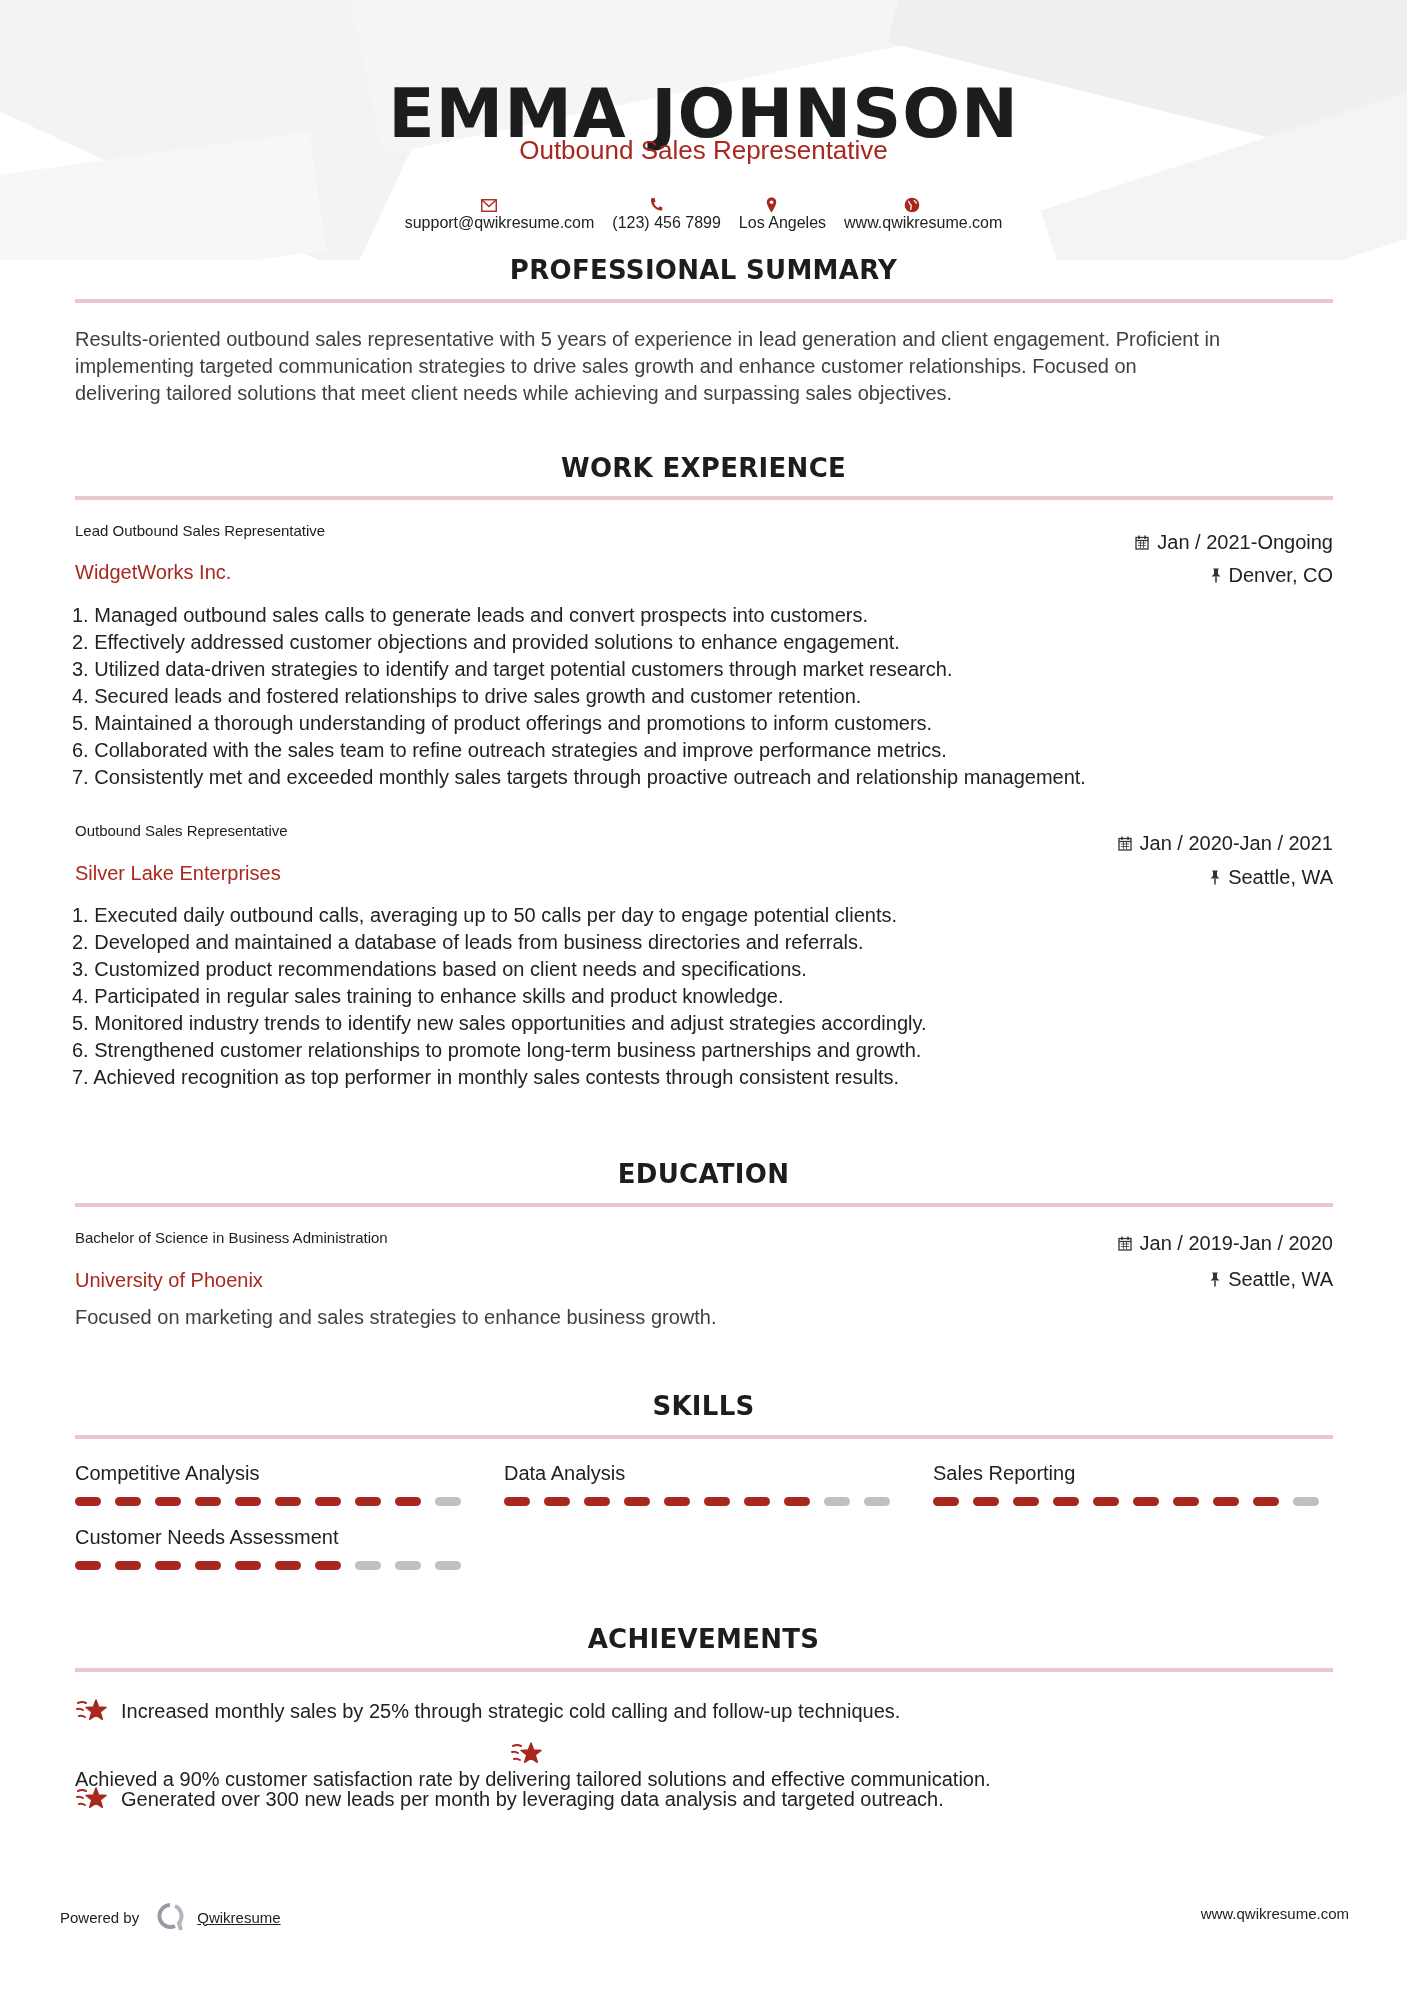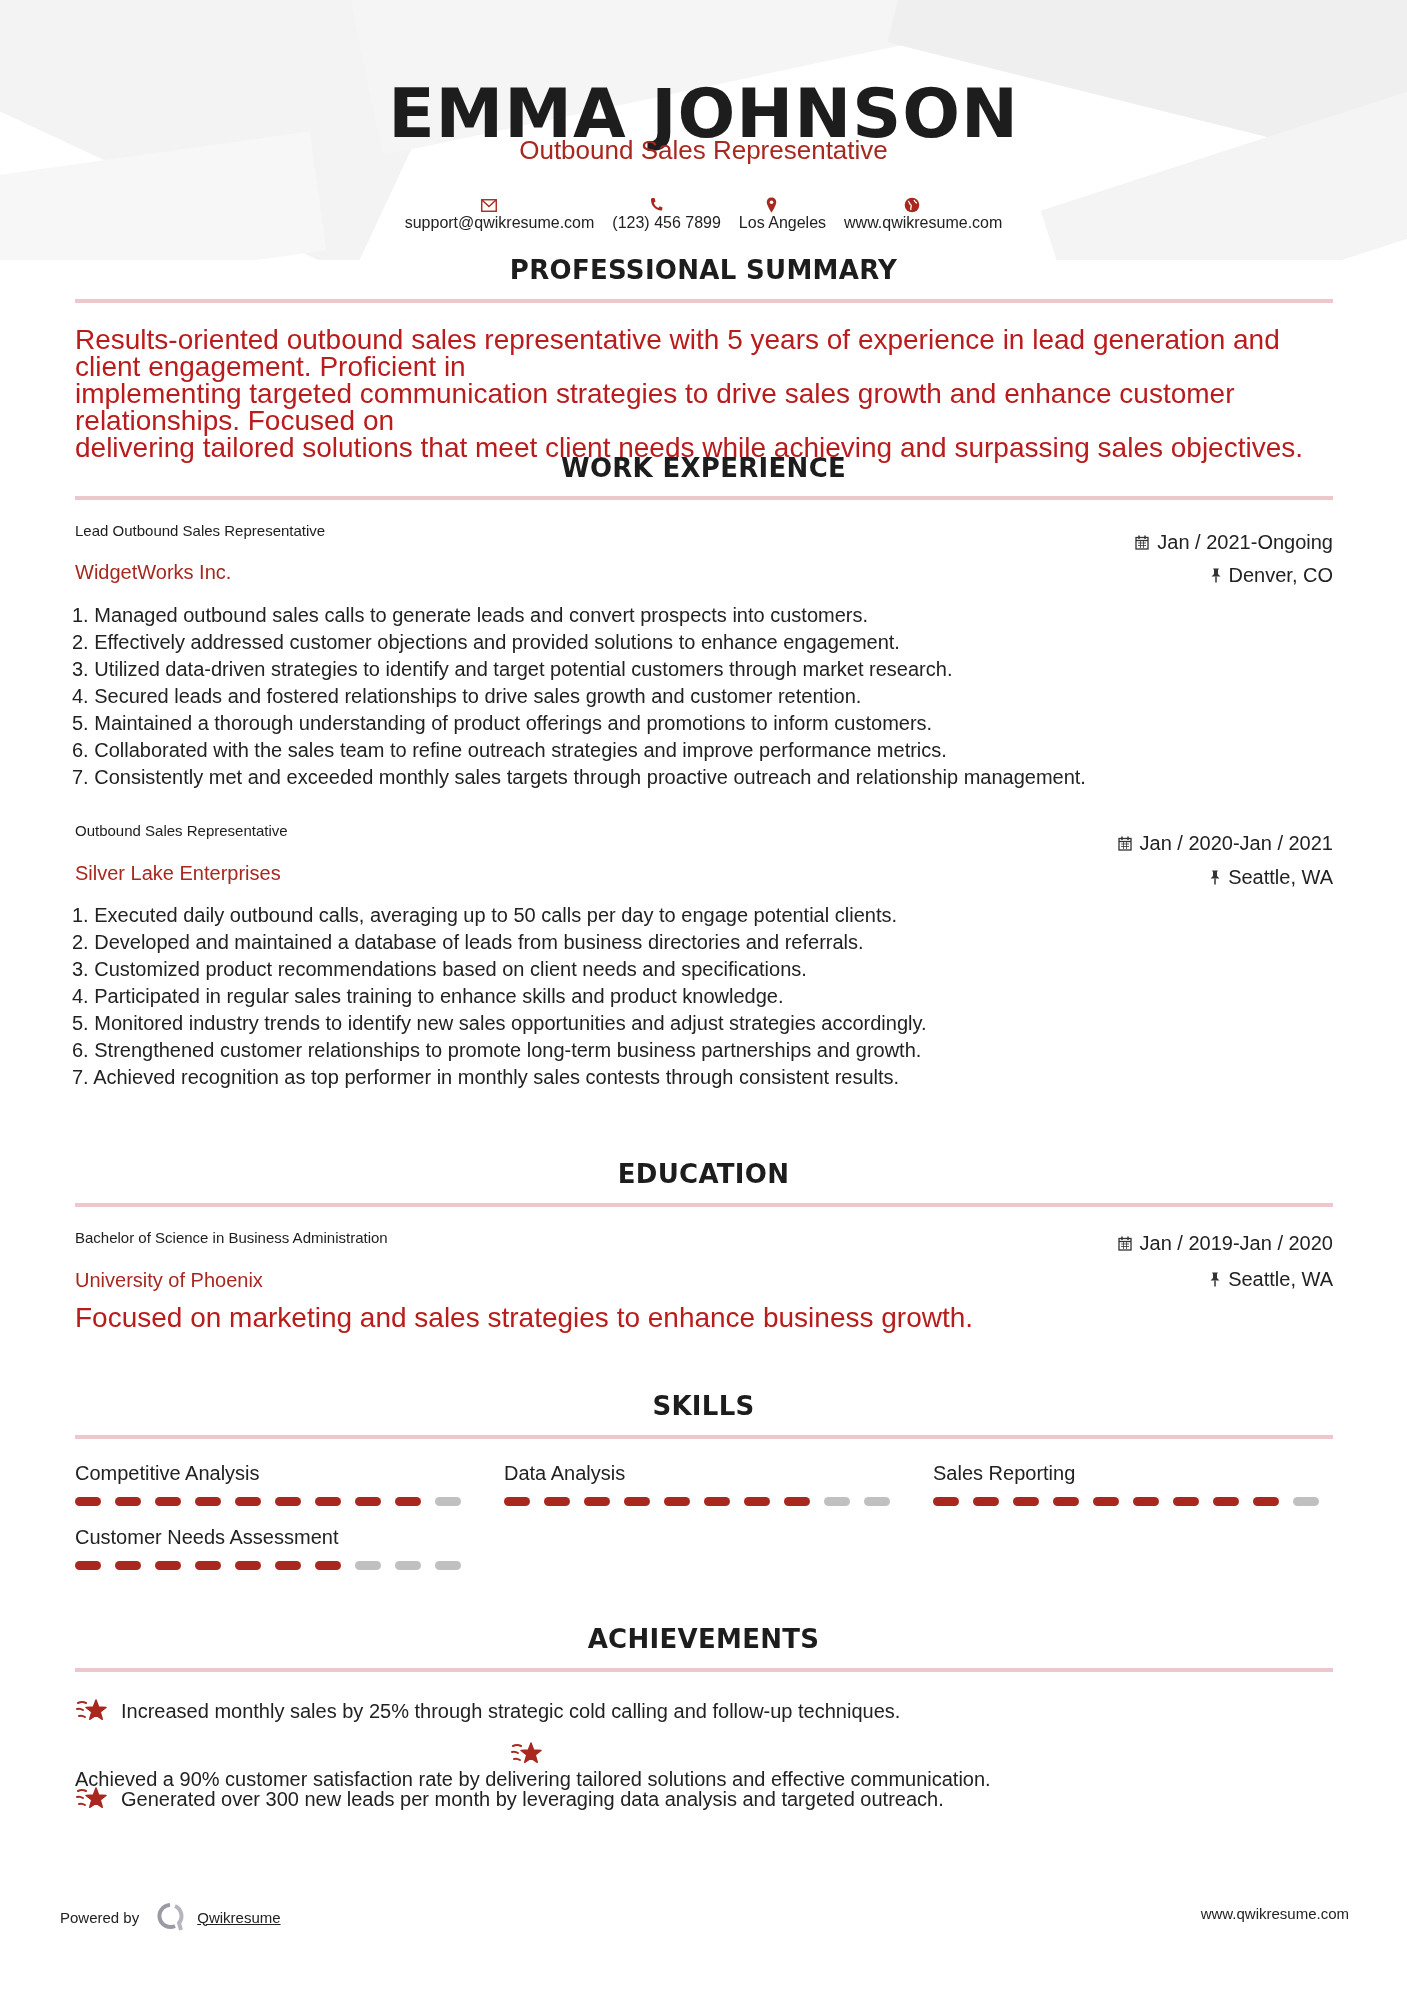--- a/index.html
+++ b/index.html
@@ -9,21 +9,21 @@
   .bg div { position: absolute; background: #f1f1f1; }
   .page { position: absolute; left: 0; top: 0; width: 1407px; height: 1990px; z-index: 1; }
   .abs { position: absolute; white-space: nowrap; }
   .name { left: 0; width: 1407px; top: 74px; text-align: center; font-size: 68px; font-weight: bold; color: #1d1d1d; letter-spacing: 1px; font-family: "DejaVu Sans", sans-serif; }
   .subtitle { left: 0; width: 1407px; top: 135px; text-align: center; font-size: 26px; color: #a8281f; }
   .contact { left: 0; width: 1407px; top: 188px; display: flex; justify-content: center; align-items: center; font-size: 16px; color: #222; }
   .contact .ci { display: flex; align-items: center; margin: 8px 9px; flex-direction: column; }
   .contact .ic { width: 18px; height: 18px; margin-right: 22px; display: inline-flex; align-items: center; justify-content: center; }
   .sec-h { left: 0; width: 1407px; text-align: center; font-size: 26px; font-weight: bold; color: #1d1d1d; font-family: "DejaVu Sans", sans-serif; letter-spacing: 0.3px; }
   .sec-line { left: 75px; width: 1258px; height: 4px; background: #ecc8cc; }
-  .para { left: 75px; width: 1260px; font-size: 28px; line-height: 27px; color: #b91c1c; white-space: normal; }
+  .para { left: 75px; width: 1260px; font-size: 20px; line-height: 27px; color: #404040; white-space: normal; }
   .job-title { left: 75px; font-size: 15px; color: #1d1d1d; }
   .company { left: 75px; font-size: 20px; color: #a8281f; }
   .meta { right: 74px; font-size: 20px; color: #222; display: flex; align-items: center; }
   .meta svg { margin-right: 8px; }
   .bullets { left: 72px; width: 1270px; }
   .bullets div { font-size: 20px; line-height: 27px; height: 27px; white-space: nowrap; color: #222; }
   .skill { width: 400px; }
   .skill-label { font-size: 20px; color: #222; }
   .bar { display: flex; margin-top: 12px; }
   .dash { width: 28px; height: 9px; border-radius: 5px; margin-right: 13.6px; background: #c0c0c0; }

